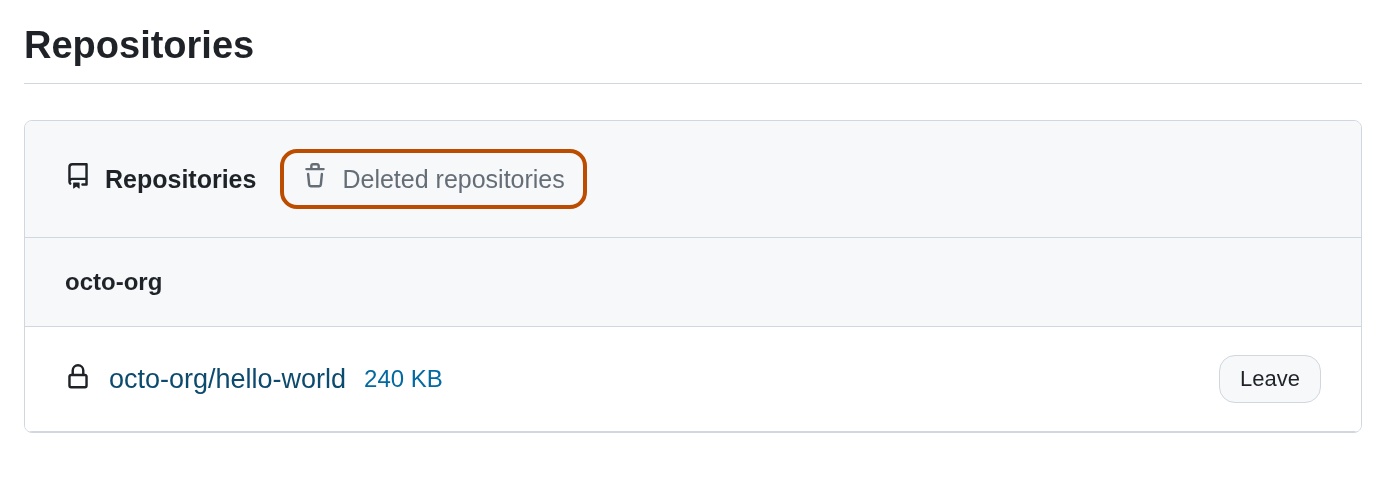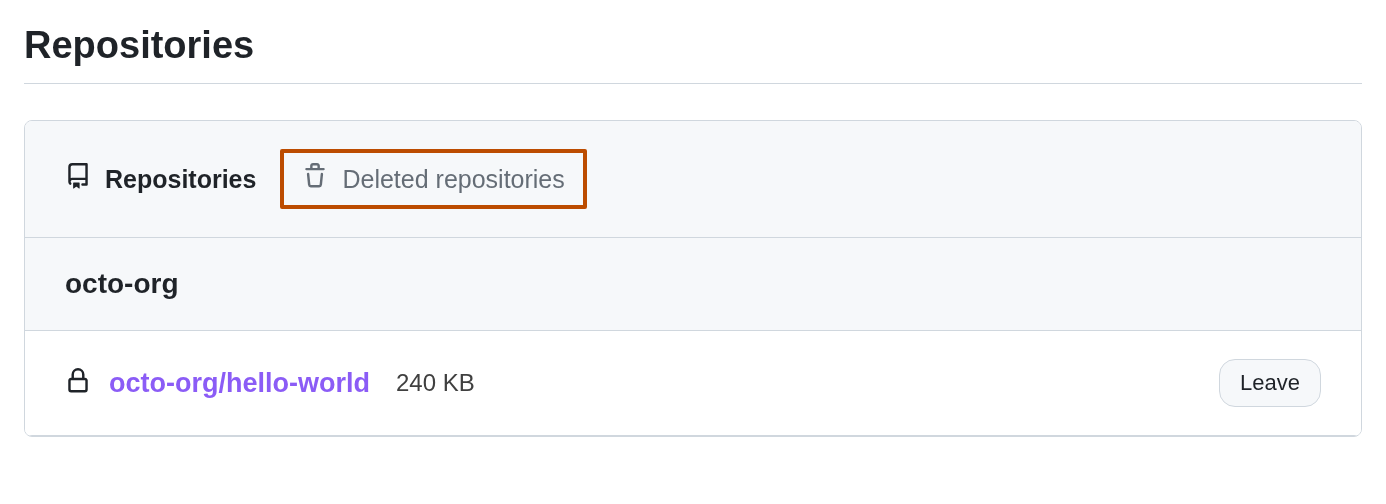--- a/index.html
+++ b/index.html
@@ -54,31 +54,31 @@
       height: 26px;
     }
     .tab.active svg {
       fill: #1f2328;
     }
     .tab:not(.active) svg {
       fill: #656d76;
     }
     .highlight-box {
       border: 4px solid #bc4c00;
-      border-radius: 2px;
+      border-radius: 17px;
       padding: 10px 18px;
       display: inline-flex;
       align-items: center;
       gap: 14px;
     }
     .org-header {
       background: #f6f8fa;
       border-bottom: 1px solid #d0d7de;
       padding: 30px 40px;
-      font-size: 28px;
+      font-size: 24px;
       font-weight: 600;
       color: #1f2328;
     }
     .repo-row {
       display: flex;
       align-items: center;
       justify-content: space-between;
       padding: 28px 40px;
       background: #ffffff;
       border-bottom: 1px solid #d0d7de;
@@ -87,30 +87,29 @@
       display: flex;
       align-items: center;
       gap: 18px;
     }
     .repo-left svg {
       width: 26px;
       height: 26px;
       fill: #1f2328;
     }
     .repo-name {
-      color: #8b5cf6;
+      color: #0c4a6e;
       font-size: 27px;
-      font-weight: 700;
+      font-weight: 400;
       text-decoration: none;
       cursor: pointer;
     }
     .repo-size {
-      color: #404040;
+      color: #0369a1;
       font-size: 24px;
-      margin-left: 8px;
     }
     .leave-btn {
       background: #f6f8fa;
       border: 1px solid #d0d7de;
       border-radius: 16px;
       padding: 10px 20px;
       font-size: 22px;
       font-weight: 500;
       color: #1f2328;
       cursor: pointer;

